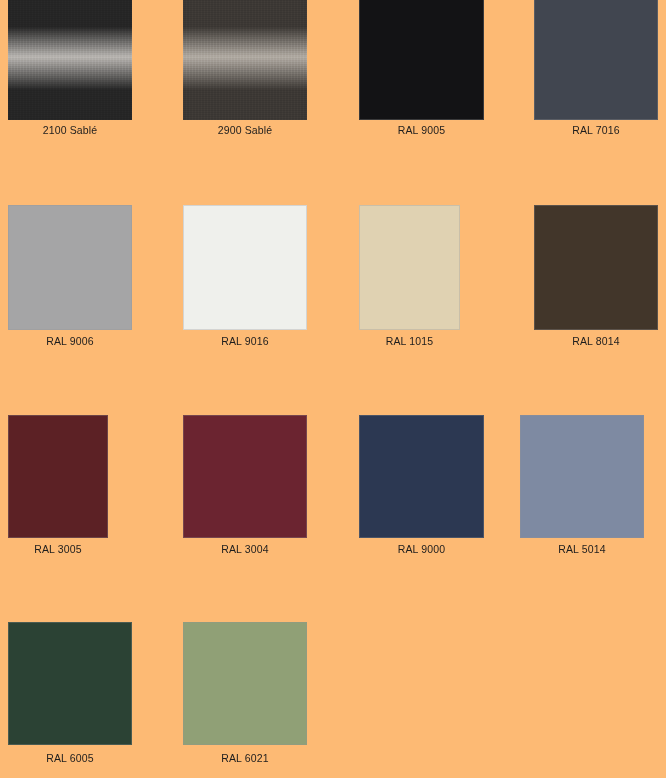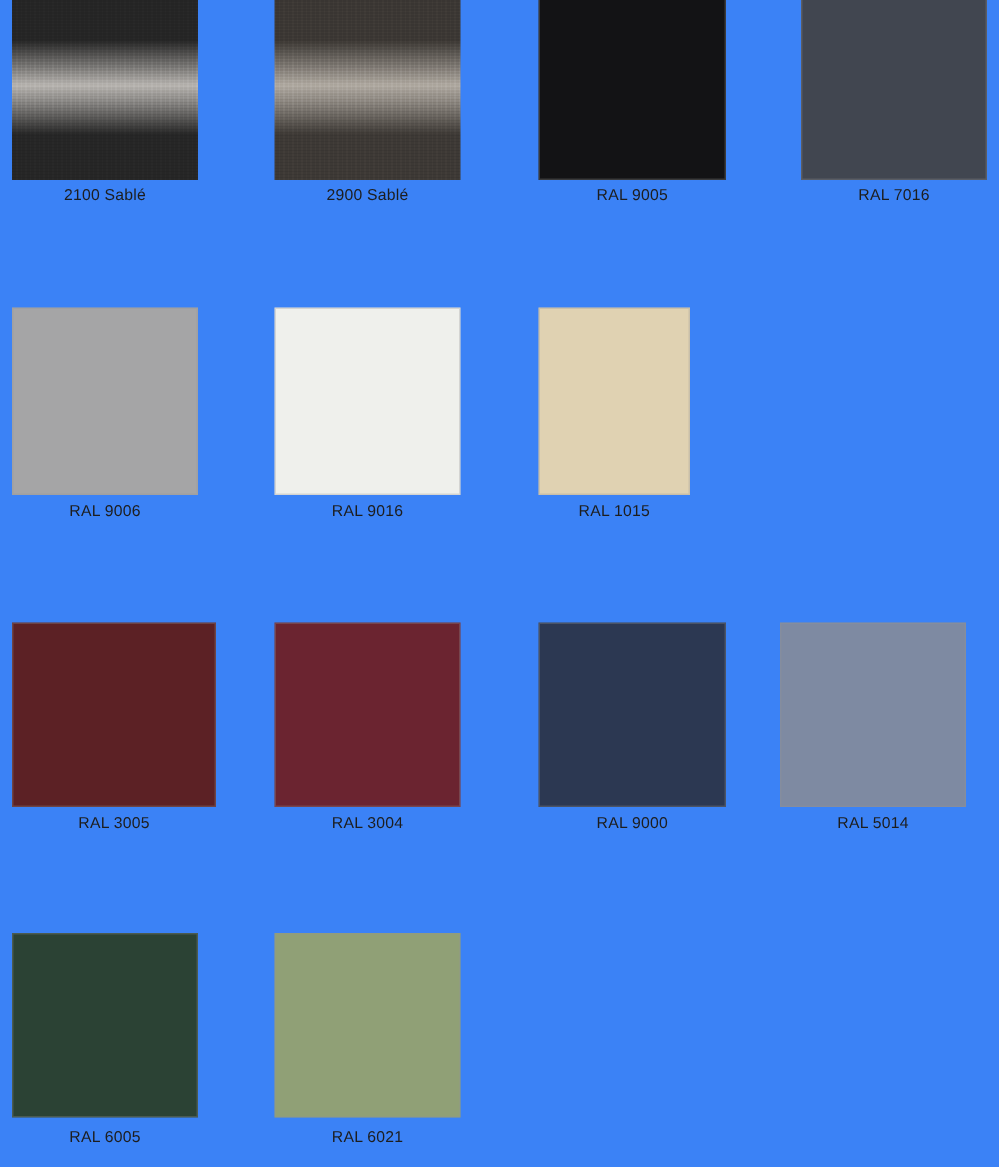--- a/index.html
+++ b/index.html
@@ -63,21 +63,21 @@
     font-size: 10.5px;
     line-height: 13px;
     color: #1d1d1d;
     letter-spacing: 0.15px;
     white-space: nowrap;
   }
 </style>
 </head>
 <body>
 
-<div id="swatch-grid" style="background: #3b82f6;">
+<div id="swatch-grid" style="background: #fdba74;">
     <div class="swatch-cell" style="left: 8px; top: -6px; width: 124px; height: 144px;">
       <div class="swatch-chip metallic" style="height: 126px; background: linear-gradient(rgb(38, 38, 38) 0%, rgb(38, 38, 38) 26%, rgb(185, 182, 178) 50%, rgb(38, 38, 38) 76%, rgb(38, 38, 38) 100%);"></div>
       <div class="swatch-label" style="top: 130px; color: rgb(29, 29, 29);">2100 Sablé</div>
     </div>
     <div class="swatch-cell" style="left: 183px; top: -6px; width: 124px; height: 144px;">
       <div class="swatch-chip metallic" style="height: 126px; background: linear-gradient(rgb(61, 57, 53) 0%, rgb(61, 57, 53) 26%, rgb(178, 172, 164) 50%, rgb(61, 57, 53) 76%, rgb(61, 57, 53) 100%);"></div>
       <div class="swatch-label" style="top: 130px; color: rgb(29, 29, 29);">2900 Sablé</div>
     </div>
     <div class="swatch-cell" style="left: 359px; top: -6px; width: 125px; height: 144px;">
       <div class="swatch-chip" style="height: 126px; background: rgb(19, 19, 21);"></div>
@@ -92,21 +92,25 @@
       <div class="swatch-label" style="top: 130px; color: rgb(29, 29, 29);">RAL 9006</div>
     </div>
     <div class="swatch-cell" style="left: 183px; top: 205px; width: 124px; height: 144px;">
       <div class="swatch-chip" style="height: 125px; background: rgb(239, 240, 236);"></div>
       <div class="swatch-label" style="top: 130px; color: rgb(29, 29, 29);">RAL 9016</div>
     </div>
     <div class="swatch-cell" style="left: 359px; top: 205px; width: 101px; height: 144px;">
       <div class="swatch-chip" style="height: 125px; background: rgb(224, 210, 178);"></div>
       <div class="swatch-label" style="top: 130px; color: rgb(29, 29, 29);">RAL 1015</div>
     </div>
-    <div class="swatch-cell" style="left: 8px; top: 415px; width: 136px; height: 142px;">
+    <div class="swatch-cell" style="left: 534px; top: 205px; width: 124px; height: 144px;">
+      <div class="swatch-chip" style="height: 125px; background: rgb(66, 54, 42);"></div>
+      <div class="swatch-label" style="top: 130px; color: rgb(29, 29, 29);">RAL 8014</div>
+    </div>
+    <div class="swatch-cell" style="left: 8px; top: 415px; width: 100px; height: 142px;">
       <div class="swatch-chip" style="height: 123px; background: rgb(92, 33, 37);"></div>
       <div class="swatch-label" style="top: 128px; color: rgb(29, 29, 29);">RAL 3005</div>
     </div>
     <div class="swatch-cell" style="left: 183px; top: 415px; width: 124px; height: 142px;">
       <div class="swatch-chip" style="height: 123px; background: rgb(107, 36, 48);"></div>
       <div class="swatch-label" style="top: 128px; color: rgb(29, 29, 29);">RAL 3004</div>
     </div>
     <div class="swatch-cell" style="left: 359px; top: 415px; width: 125px; height: 142px;">
       <div class="swatch-chip" style="height: 123px; background: rgb(44, 56, 82);"></div>
       <div class="swatch-label" style="top: 128px; color: rgb(29, 29, 29);">RAL 9000</div>

